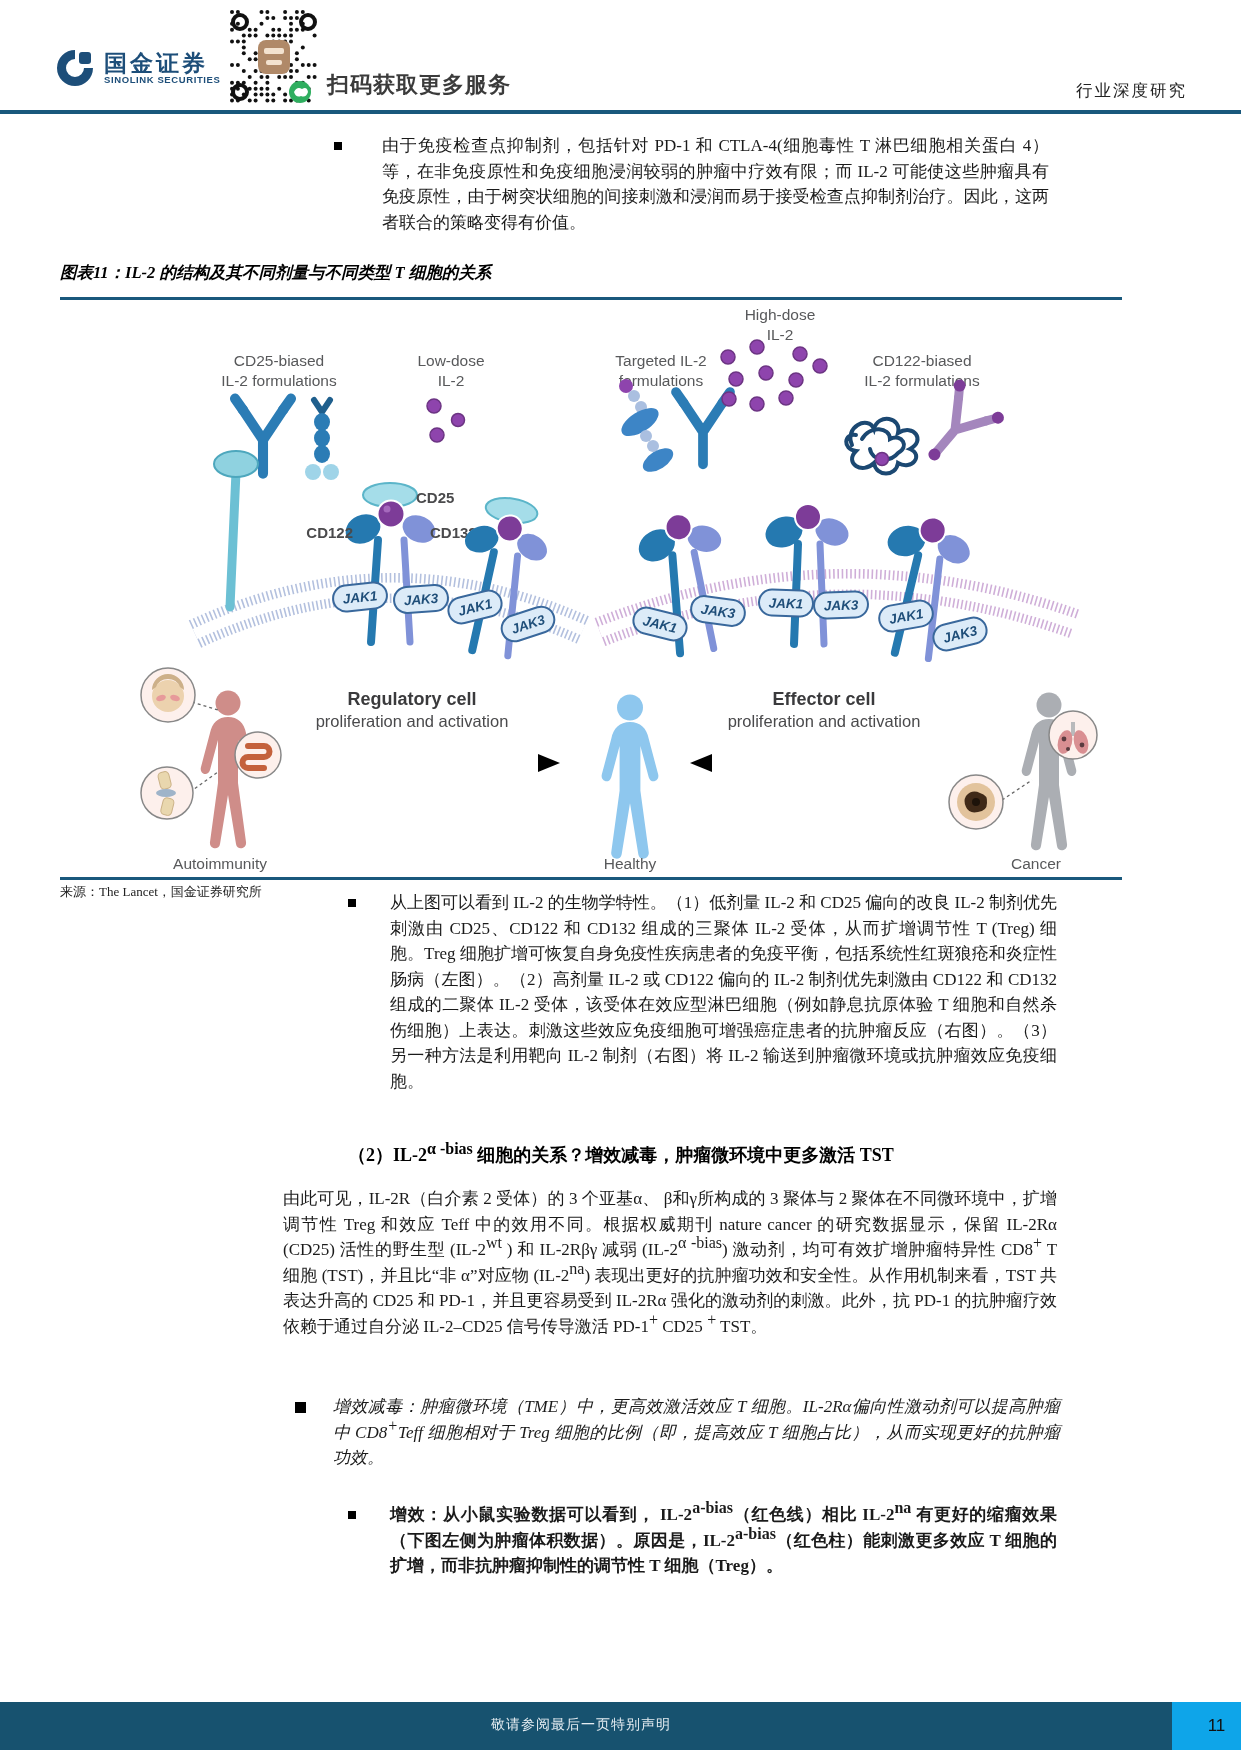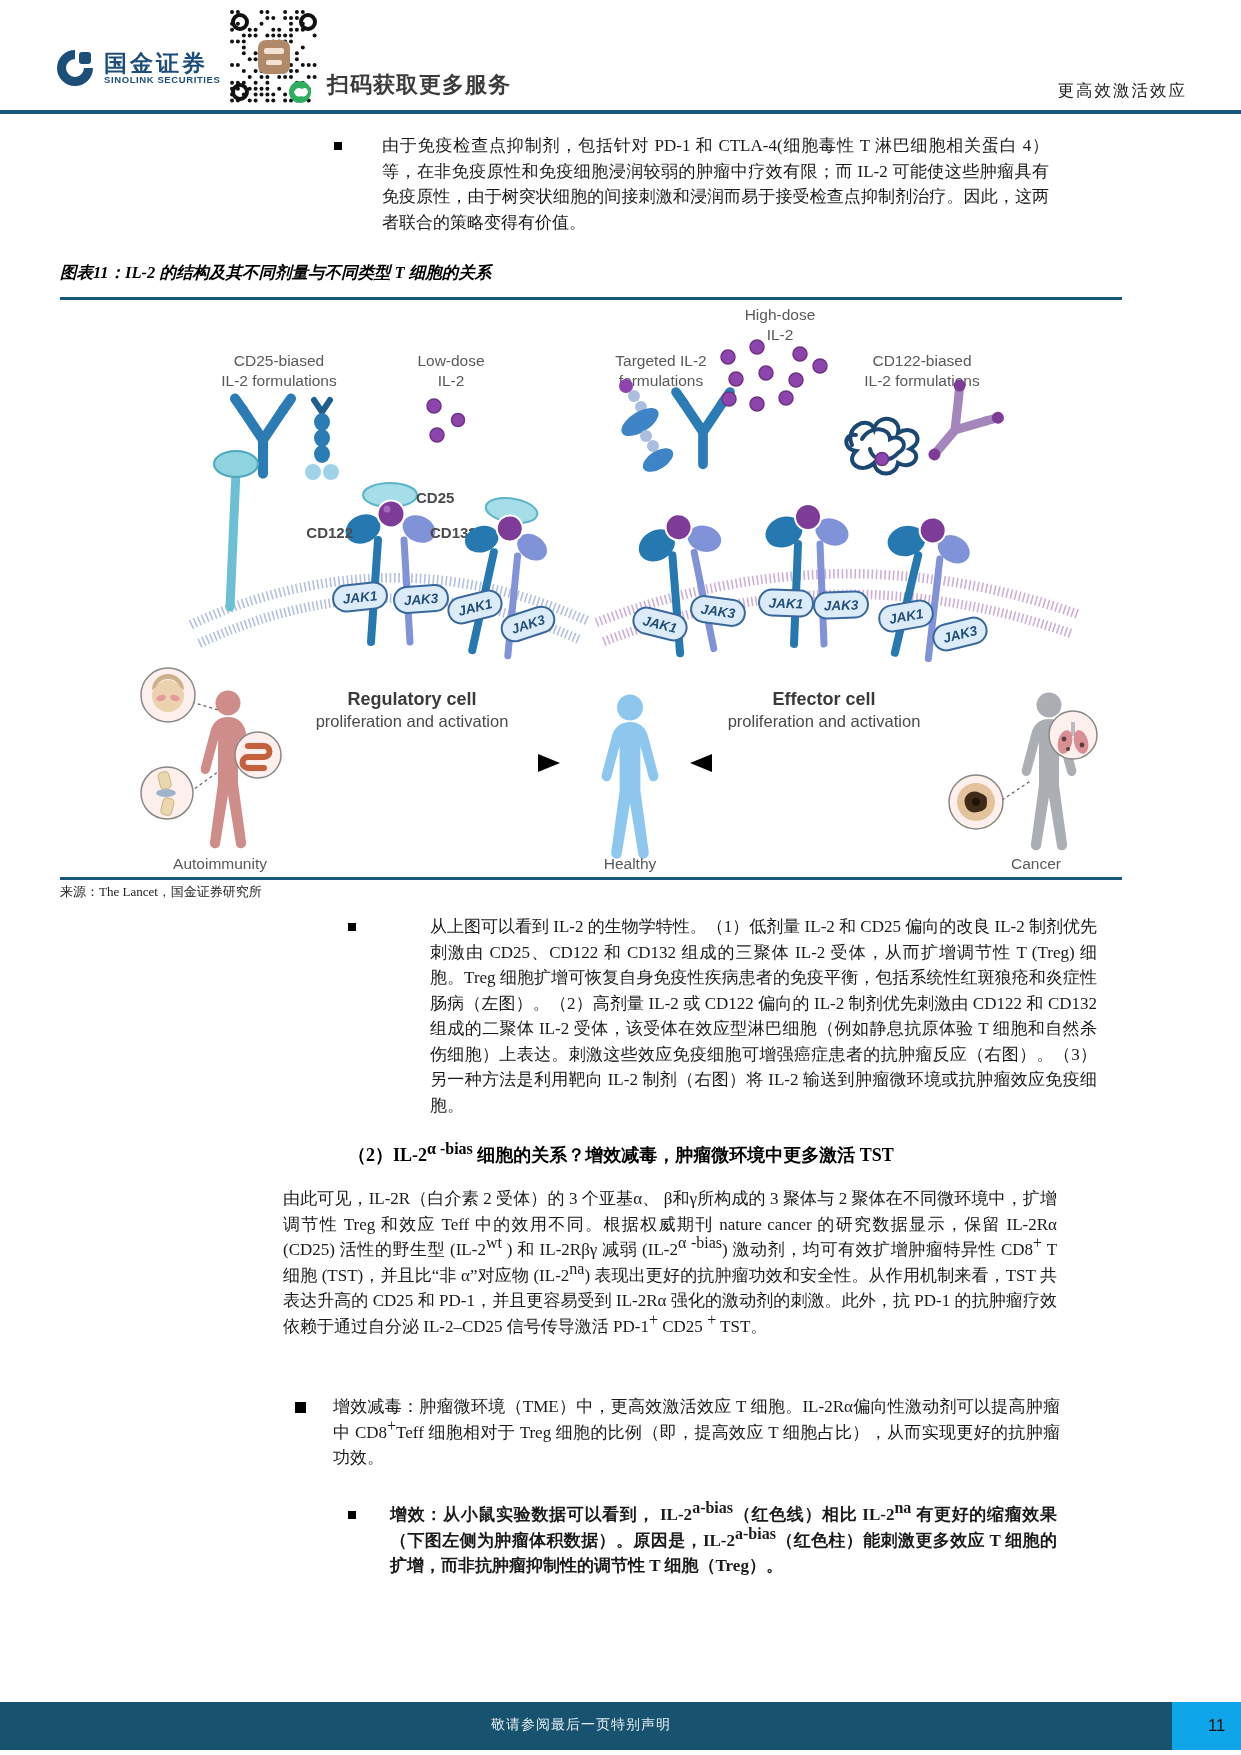--- a/index.html
+++ b/index.html
@@ -15,21 +15,21 @@
         font-size:9.5px;letter-spacing:.6px;color:#1d4e79;}
   .qr{position:absolute;left:228px;top:8px;width:92px;height:98px;}
   .qr-caption{position:absolute;left:327px;top:70px;font-family:"Liberation Sans","DejaVu Sans",sans-serif;
         font-weight:bold;font-size:22px;color:#3b3b3b;letter-spacing:1px;}
   .report-type{position:absolute;right:54px;top:80px;font-size:16.5px;color:#222;letter-spacing:2px;}
   
   .bullet{position:absolute;display:flex;font-size:17px;line-height:25.5px;text-align:justify;}
   .bullet .mk2{flex:0 0 8px;width:8px;height:8px;background:#000;margin-top:9px;}
   .bullet .mk1{flex:0 0 11px;width:11px;height:11px;background:#000;margin-top:8px;}
   .bullet .bt2{margin-left:40px;width:667px;}
-  .bullet .bt1{margin-left:27px;width:727px;}
+  .bullet .bt1{margin-left:27px;width:727px;font-style:italic;}
   .para{position:absolute;font-size:17px;line-height:25.5px;text-align:justify;}
   .para sup,.bullet sup,.h2 sup{font-size:16px;line-height:0;}
   .fig-title{position:absolute;left:60px;top:262px;font-size:16.5px;font-weight:bold;font-style:italic;color:#000;}
   .rule{position:absolute;left:60px;width:1062px;height:3px;background:#19587c;}
   .source{position:absolute;left:60px;top:883px;font-size:13px;color:#222;}
   .h2{position:absolute;left:348px;top:1143px;font-size:18px;font-weight:bold;color:#000;}
   
   .foot-bar{position:absolute;left:0;top:1702px;width:1172px;height:48px;background:#17526f;}
   .foot-disclaimer{position:absolute;left:491px;top:1716px;font-size:14px;color:#e4ecf1;letter-spacing:1px;}
   .page-num{position:absolute;left:1172px;top:1702px;width:89px;height:48px;background:#0ea5e9;
@@ -185,21 +185,21 @@
       <circle cx="80" cy="14" r="7" fill="none" stroke="#111" stroke-width="4"></circle>
       <circle cx="12" cy="84" r="7" fill="none" stroke="#111" stroke-width="4"></circle>
       <rect x="30" y="32" width="32" height="34" rx="8" fill="#b08968"></rect>
       <rect x="36" y="40" width="20" height="6" rx="2" fill="#f3e2cf"></rect>
       <rect x="38" y="52" width="16" height="5" rx="2" fill="#f3e2cf"></rect>
       <circle cx="72" cy="84" r="11" fill="#2fae5f"></circle>
       <path d="M66,84 q3,-6 8,-3 q5,-3 6,3 q-2,6 -7,4 q-5,2 -7,-4Z" fill="#fff"></path>
     </svg>
   </div>
   <div class="qr-caption">扫码获取更多服务</div>
-  <div class="report-type">更高效激活效应</div>
+  <div class="report-type">行业深度研究</div>
   <div class="hdr-rule"></div>
 
   <div class="bullet" style="left:334px;top:133px;">
     <span class="mk2"></span>
     <span class="bt2">由于免疫检查点抑制剂，包括针对 PD-1 和 CTLA-4(细胞毒性 T 淋巴细胞相关蛋白 4）等，在非免疫原性和免疫细胞浸润较弱的肿瘤中疗效有限；而 IL-2 可能使这些肿瘤具有免疫原性，由于树突状细胞的间接刺激和浸润而易于接受检查点抑制剂治疗。因此，这两者联合的策略变得有价值。</span>
   </div>
 
   <div class="fig-title">图表11：IL-2 的结构及其不同剂量与不同类型 T 细胞的关系</div>
   <div class="rule" style="top:297px;"></div>
 
@@ -449,21 +449,21 @@
 
     <text class="botlbl" x="160" y="567">Autoimmunity</text>
     <text class="botlbl" x="570" y="567">Healthy</text>
     <text class="botlbl" x="976" y="567">Cancer</text>
   </svg>
   </div>
 
   <div class="rule" style="top:877px;"></div>
   <div class="source">来源：The Lancet，国金证券研究所</div>
 
-  <div class="bullet" style="left:348px;top:914px;gap:40px;">
+  <div class="bullet" style="left:348px;top:890px;">
     <span class="mk2"></span>
     <span class="bt2" style="margin-left:34px;">从上图可以看到 IL-2 的生物学特性。（1）低剂量 IL-2 和 CD25 偏向的改良 IL-2 制剂优先刺激由 CD25、CD122 和 CD132 组成的三聚体 IL-2 受体，从而扩增调节性 T (Treg) 细胞。Treg 细胞扩增可恢复自身免疫性疾病患者的免疫平衡，包括系统性红斑狼疮和炎症性肠病（左图）。（2）高剂量 IL-2 或 CD122 偏向的 IL-2 制剂优先刺激由 CD122 和 CD132 组成的二聚体 IL-2 受体，该受体在效应型淋巴细胞（例如静息抗原体验 T 细胞和自然杀伤细胞）上表达。刺激这些效应免疫细胞可增强癌症患者的抗肿瘤反应（右图）。（3）另一种方法是利用靶向 IL-2 制剂（右图）将 IL-2 输送到肿瘤微环境或抗肿瘤效应免疫细胞。</span>
   </div>
 
   <div class="h2"><span>（2）IL-2</span><sup>α -bias</sup><span> 细胞的关系？增效减毒，肿瘤微环境中更多激活 TST</span></div>
 
   <div class="para" style="left:283px;top:1186px;width:774px;"><span>由此可见，IL-2R（白介素 2 受体）的 3 个亚基α、 β和γ所构成的 3 聚体与 2 聚体在不同微环境中，扩增调节性 Treg 和效应 Teff 中的效用不同。根据权威期刊 nature cancer 的研究数据显示，保留 IL-2Rα (CD25) 活性的野生型 (IL-2</span><sup>wt</sup><span> ) 和 IL-2Rβγ 减弱 (IL-2</span><sup>α -bias</sup><span>) 激动剂，均可有效扩增肿瘤特异性 CD8</span><sup>+</sup><span> T 细胞 (TST)，并且比“非 α”对应物 (IL-2</span><sup>na</sup><span>) 表现出更好的抗肿瘤功效和安全性。从作用机制来看，TST 共表达升高的 CD25 和 PD-1，并且更容易受到 IL-2Rα 强化的激动剂的刺激。此外，抗 PD-1 的抗肿瘤疗效依赖于通过自分泌 IL-2–CD25 信号传导激活 PD-1</span><sup>+</sup><span> CD25 </span><sup>+</sup><span> TST。</span></div>
 
   <div class="bullet" style="left:295px;top:1394px;">
     <span class="mk1"></span>

